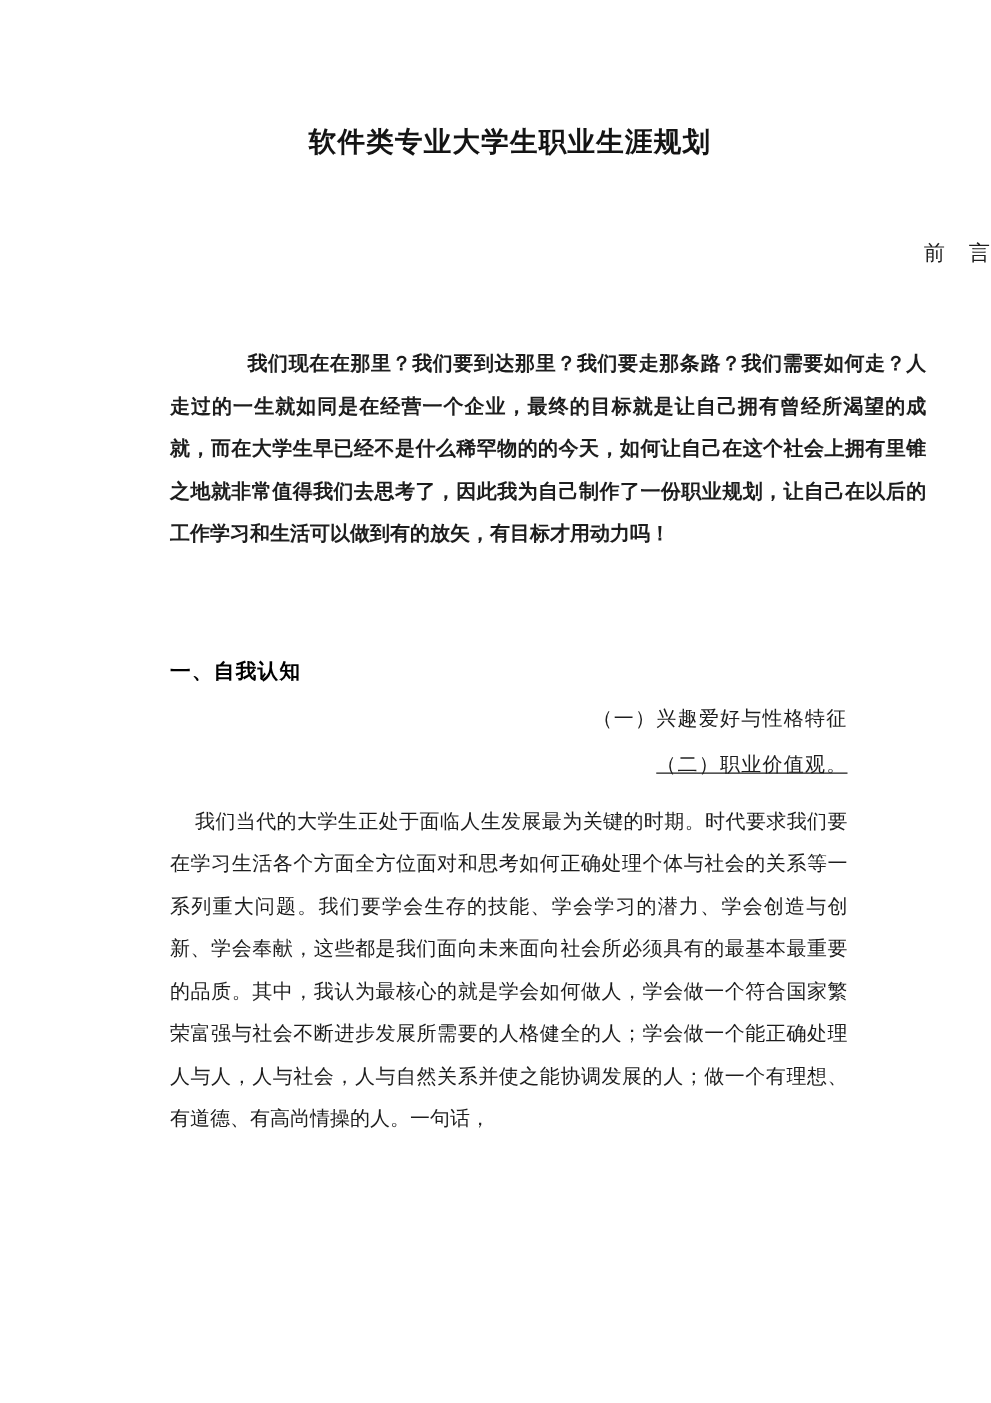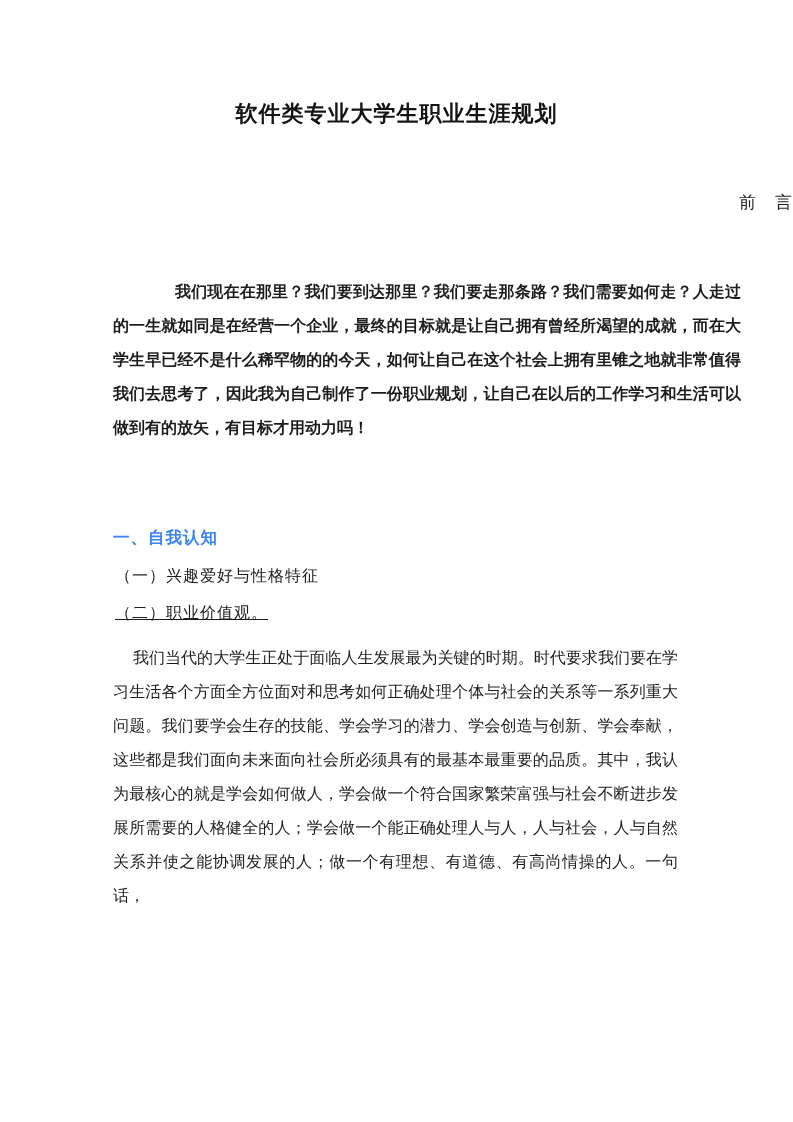--- a/index.html
+++ b/index.html
@@ -10,20 +10,21 @@
     font-family: "Liberation Serif", "DejaVu Serif", serif;
   }
   .page {
     position: relative;
     width: 793px;
     height: 1122px;
     background: #ffffff;
     color: #1d1d1d;
     font-size: 16px;
     overflow: hidden;
+    padding-left: 23px;
   }
   .doc-title {
     padding-top: 100px;
     text-align: center;
     font-family: "Liberation Sans", "DejaVu Sans", sans-serif;
     font-size: 22px;
     font-weight: 700;
     line-height: 28px;
     letter-spacing: 1px;
     color: #141414;
@@ -45,29 +46,30 @@
     text-justify: inter-ideograph;
     font-weight: bold;
   }
   .sec-heading {
     margin: 75px 115px 0 113px;
     font-family: "Liberation Sans", "DejaVu Sans", sans-serif;
     font-weight: 700;
     font-size: 16.5px;
     line-height: 34px;
     letter-spacing: 1px;
-    color: #3b82f6;
+    color: #000000;
   }
   .sub-heading {
     margin: 5px 115px 0 113px;
     font-size: 16px;
     font-weight: 400;
     line-height: 34px;
     padding-left: 2px;
     letter-spacing: 1px;
+    text-align: right;
   }
   .num-row {
     margin: 5px 115px 0 113px;
     line-height: 34px;
     padding-left: 25px;
     letter-spacing: 1px;
   }
   .num-row .num {
     font-family: "Liberation Sans", "DejaVu Sans", sans-serif;
     font-weight: 700;
@@ -79,20 +81,21 @@
     line-height: 34px;
     text-align: justify;
     text-justify: inter-ideograph;
   }
   .sub-heading-2 {
     margin-top: 3px;
     text-decoration: underline;
   }
   .body-para-2 {
     margin-top: 11px;
+    font-family: Liberation Mono, monospace;
   }
 </style>
 </head>
 <body>
 
 <div class="page" style="background: rgb(255, 255, 255); color: rgb(29, 29, 29);">
 
   <h1 class="doc-title">软件类专业大学生职业生涯规划</h1>
 
   <h2 class="preface-heading">前　言</h2>

